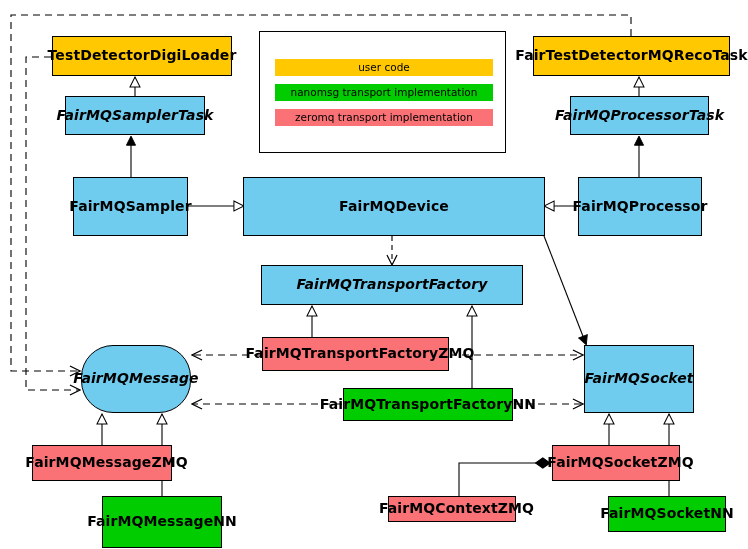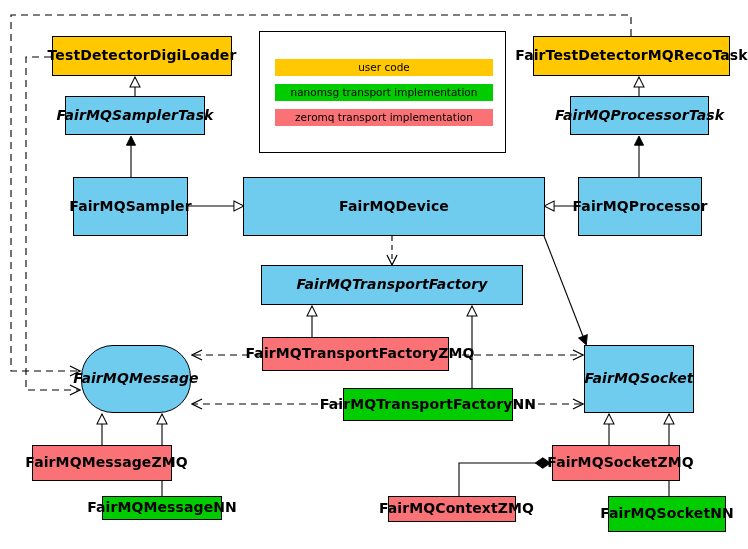--- a/index.html
+++ b/index.html
@@ -183,21 +183,21 @@
       </div>
       <div class="node fill-frame abstract" style="left: 81px; top: 345px; width: 110px; height: 68px; border-radius: 32px;">
         <span>FairMQMessage</span>
       </div>
       <div class="node fill-frame abstract" style="left: 584px; top: 345px; width: 110px; height: 68px;">
         <span>FairMQSocket</span>
       </div>
       <div class="node fill-zmq" style="left: 32px; top: 445px; width: 140px; height: 36px;">
         <span>FairMQMessageZMQ</span>
       </div>
-      <div class="node fill-nn" style="left: 102px; top: 496px; width: 120px; height: 24px;">
+      <div class="node fill-nn" style="left: 102px; top: 496px; width: 120px; height: 52px;">
         <span>FairMQMessageNN</span>
       </div>
       <div class="node fill-zmq" style="left: 552px; top: 445px; width: 128px; height: 36px;">
         <span>FairMQSocketZMQ</span>
       </div>
       <div class="node fill-nn" style="left: 608px; top: 496px; width: 118px; height: 36px;">
         <span>FairMQSocketNN</span>
       </div>
       <div class="node fill-zmq" style="left: 388px; top: 496px; width: 128px; height: 26px;">
         <span>FairMQContextZMQ</span>

